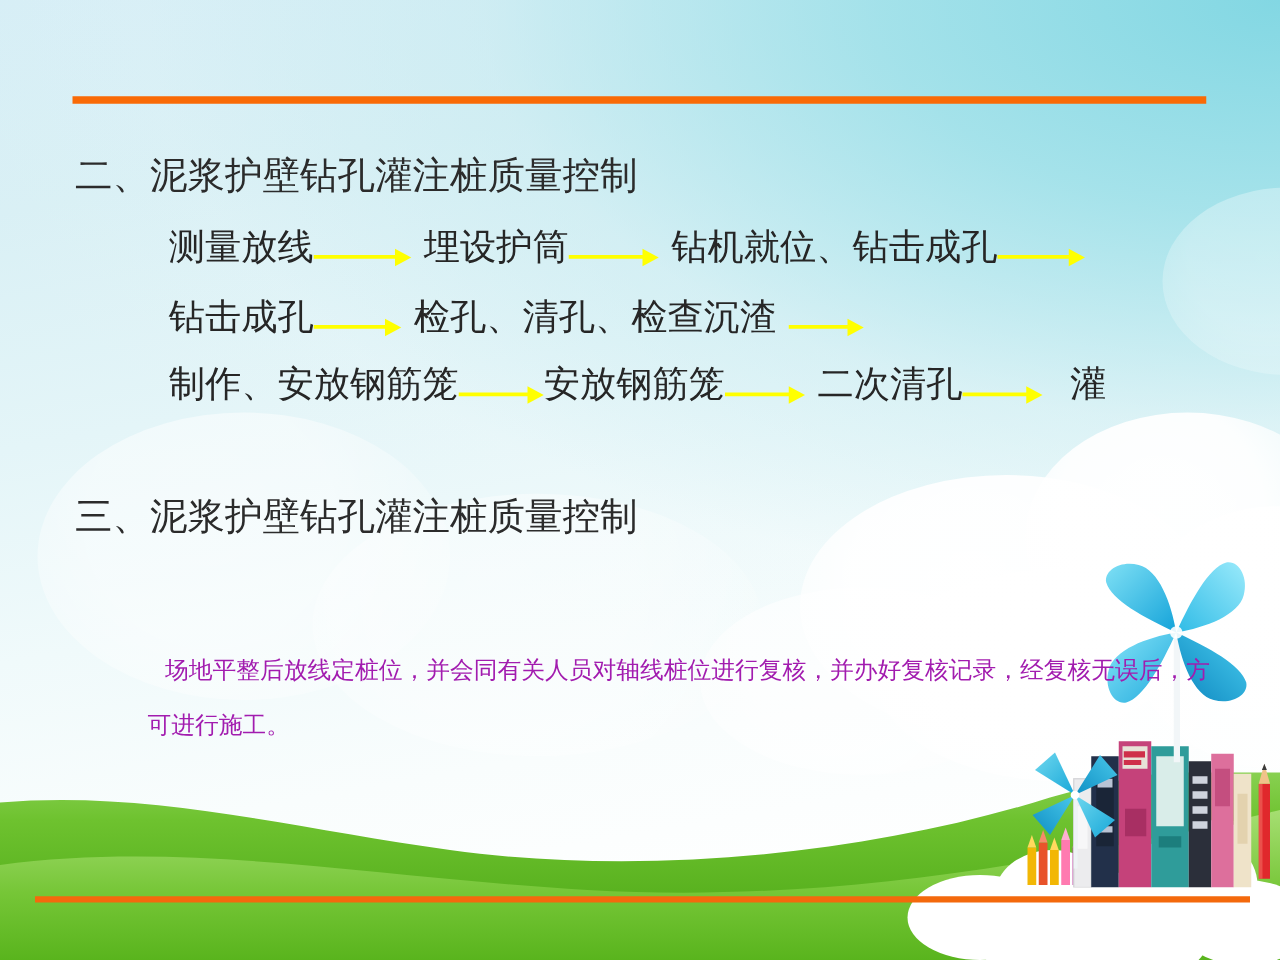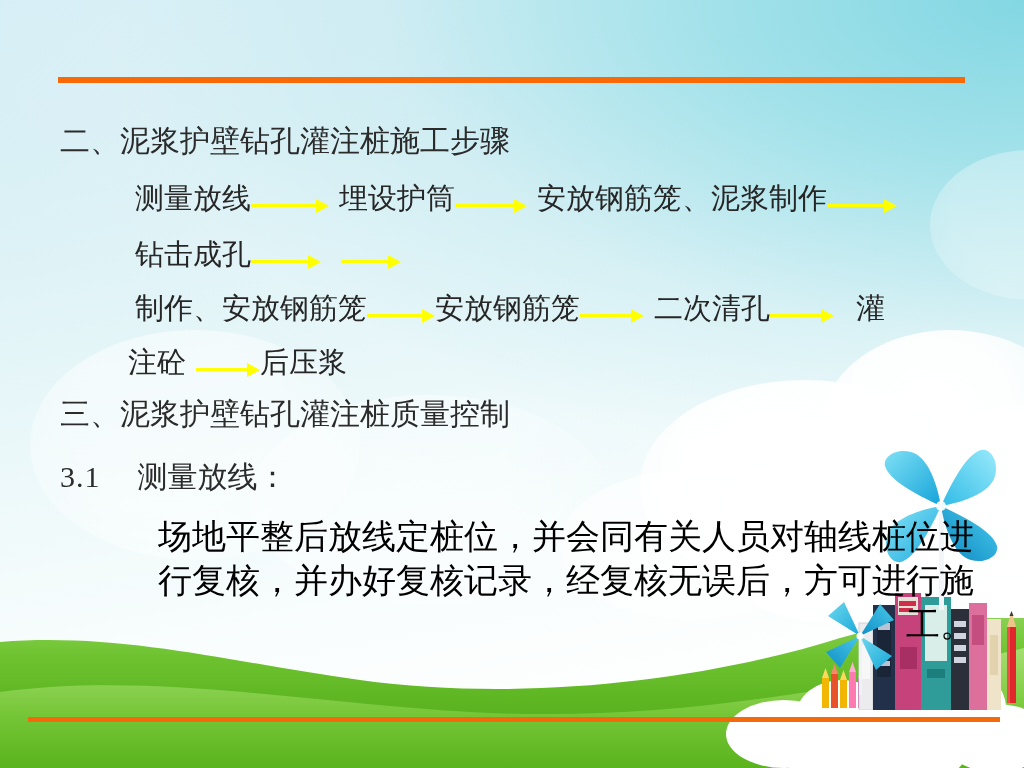--- a/index.html
+++ b/index.html
@@ -143,25 +143,24 @@
   }
   .gap-sm { display: inline-block; width: 10px; }
   .gap-md { display: inline-block; width: 22px; }
 
   
   .para {
     position: absolute;
     left: 118px;
     top: 515px;
     width: 856px;
-    font-size: 34px;
+    font-size: 19px;
     line-height: 44px;
-    color: #000000;
+    color: #a21caf;
     text-indent: 14px;
-    text-align: right;
   }
 
   
   .deco { position: absolute; z-index: 6; }
   .pinwheel-big { left: 872px; top: 440px; width: 140px; height: 170px; }
   .pinwheel-small { left: 822px; top: 600px; width: 78px; height: 95px; }
   .books { left: 855px; top: 575px; width: 170px; height: 135px; }
   .crayons { left: 820px; top: 660px; width: 56px; height: 48px; }
 </style>
 </head>
@@ -317,49 +316,50 @@
       <path d="M0,0 C26,12 52,26 56,40 C58,50 44,58 30,54 C14,50 4,24 0,0 Z" fill="url(#BL2)"></path>
       <path d="M0,0 C-12,26 -26,52 -40,56 C-50,58 -58,44 -54,30 C-50,14 -24,4 0,0 Z" fill="url(#BL4)"></path>
       <circle cx="0" cy="0" r="5" fill="#ffffff" opacity=".9"></circle>
     </g>
   </svg>
 
   <div class="rule-bottom"></div>
 
   <div class="content">
 
-    <div class="heading h-sec2">二、泥浆护壁钻孔灌注桩施工步骤</div>
+    <div class="heading h-sec2">二、泥浆护壁钻孔灌注桩质量控制</div>
 
     <div class="flow-row fr1">
       <span class="flow-node">测量放线</span>
       <span class="arrow">
         <span class="shaft" style="width:66px"></span>
           <span class="head"></span>
       </span>
       <span class="gap-sm"></span>
       <span class="flow-node">埋设护筒</span>
       <span class="arrow">
         <span class="shaft" style="width:60px"></span>
           <span class="head"></span>
       </span>
       <span class="gap-sm"></span>
-      <span class="flow-node">安放钢筋笼、泥浆制作</span>
+      <span class="flow-node">钻机就位、钻击成孔</span>
       <span class="arrow">
         <span class="shaft" style="width:58px"></span>
           <span class="head"></span>
       </span>
     </div>
 
     <div class="flow-row fr2">
       <span class="flow-node">钻击成孔</span>
       <span class="arrow">
         <span class="shaft" style="width:58px"></span>
           <span class="head"></span>
       </span>
       <span class="gap-sm"></span>
+      <span class="flow-node">检孔、清孔、检查沉渣</span>
       <span class="gap-sm"></span>
       <span class="arrow">
         <span class="shaft" style="width:48px"></span>
           <span class="head"></span>
       </span>
     </div>
 
     <div class="flow-row fr3">
       <span class="flow-node">制作、安放钢筋笼</span>
       <span class="arrow">
@@ -374,33 +374,19 @@
       <span class="gap-sm"></span>
       <span class="flow-node">二次清孔</span>
       <span class="arrow">
         <span class="shaft" style="width:52px"></span>
           <span class="head"></span>
       </span>
       <span class="gap-md"></span>
       <span class="flow-node">灌</span>
     </div>
 
-    <div class="flow-row fr4">
-      <span class="flow-node">注砼</span>
-      <span class="gap-sm"></span>
-      <span class="arrow">
-        <span class="shaft" style="width:52px"></span>
-          <span class="head"></span>
-      </span>
-      <span class="flow-node">后压浆</span>
-    </div>
 
     <div class="heading h-sec3">三、泥浆护壁钻孔灌注桩质量控制</div>
 
-    <div class="heading h-31">
-      <span class="num">3.1</span>
-      <span style="display:inline-block;width:22px"></span>
-      <span>测量放线：</span>
-    </div>
 
     <div class="para">场地平整后放线定桩位，并会同有关人员对轴线桩位进行复核，并办好复核记录，经复核无误后，方可进行施工。</div>
   </div>
 </div>
 
 </body></html>

